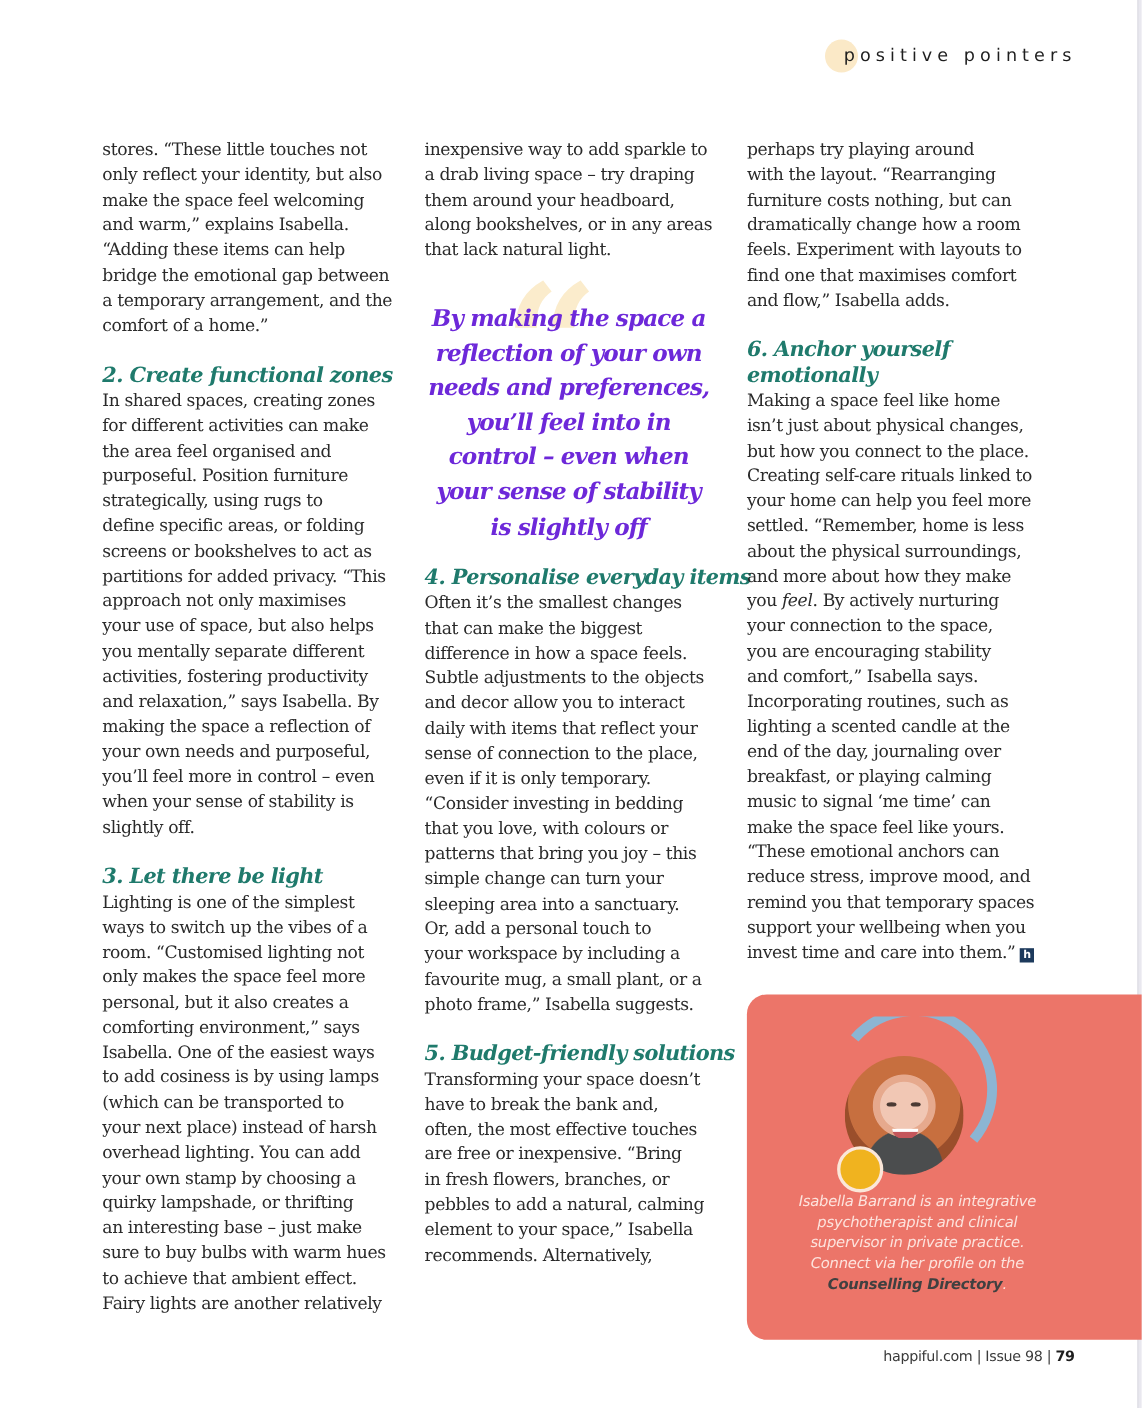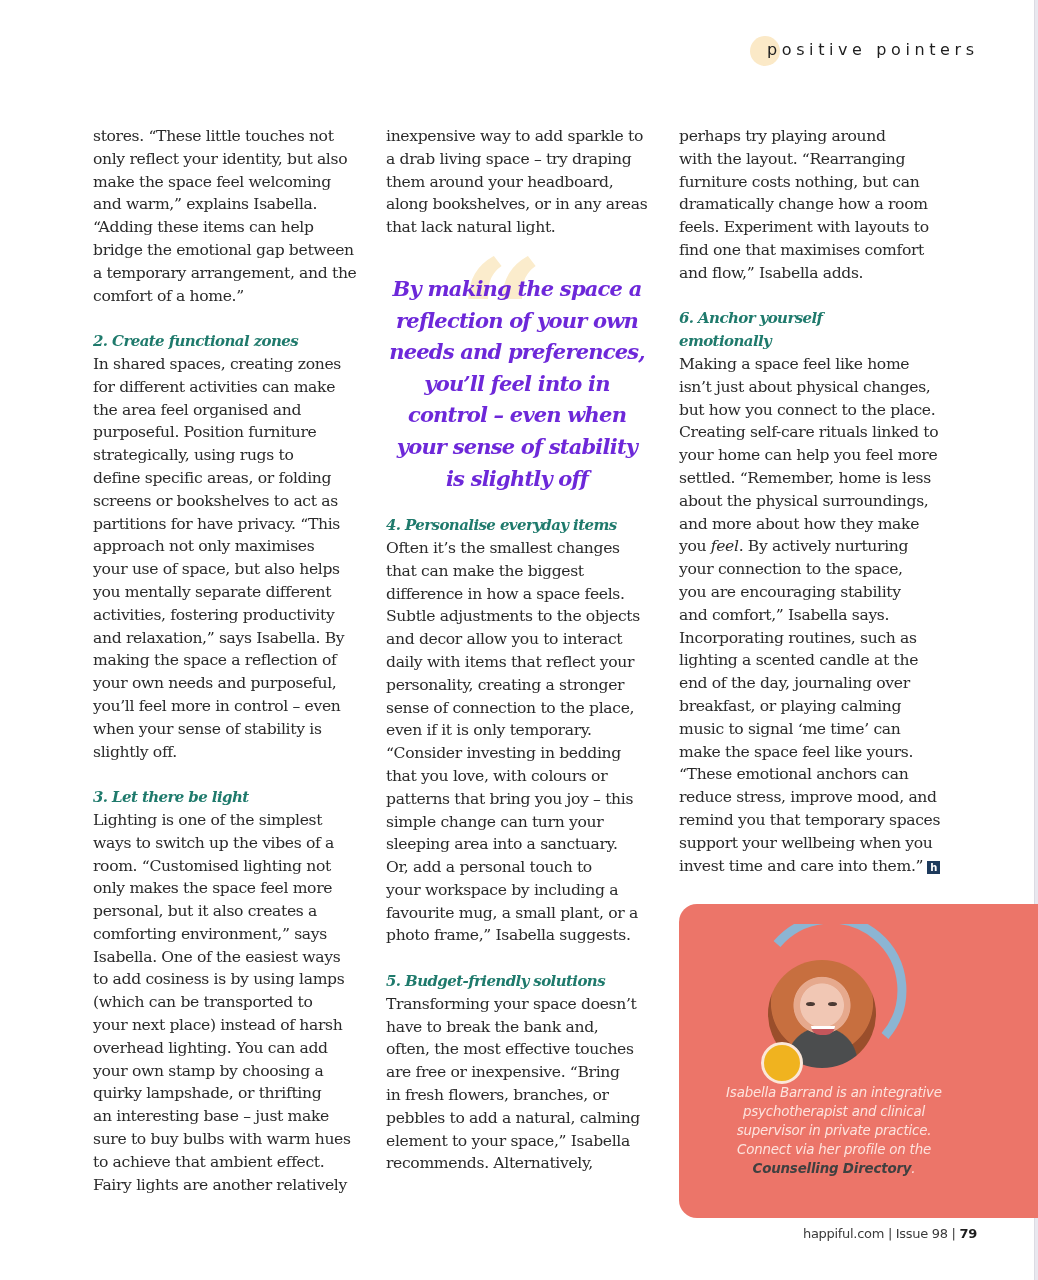--- a/index.html
+++ b/index.html
@@ -8,21 +8,21 @@
     .section-tag { position: absolute; top: 36px; left: 750px; height: 30px; }
     .section-tag .dot { position: absolute; left: 0; top: 0; width: 30px; height: 30px; border-radius: 50%; background: #fbe9c7; }
     .section-tag .label { position: relative; left: 17px; top: 4px; font-family: "DejaVu Sans", sans-serif; font-size: 16px; letter-spacing: 4.6px; color: #1e1e1e; white-space: nowrap; }
 
     .col { position: absolute; top: 125px; width: 262px; font-family: "DejaVu Serif", serif; font-size: 15.6px; line-height: 22.8px; color: #2a2a2a; letter-spacing: -0.35px; }
     .col1 { left: 93px; }
     .col2 { left: 386px; }
     .col3 { left: 679px; }
     .col p { margin: 0; }
     .col .line { display: block; white-space: nowrap; }
-    .heading { font-family: "DejaVu Serif", serif; font-style: italic; font-weight: bold; color: #1f7a6c; font-size: 15px; letter-spacing: -0.6px; line-height: 22.8px; margin: 0; white-space: nowrap; }
+    .heading { font-family: "DejaVu Serif", serif; font-style: italic; font-weight: bold; color: #1f7a6c; font-size: 19px; letter-spacing: -0.6px; line-height: 22.8px; margin: 0; white-space: nowrap; }
     .gap { height: 22.8px; }
 
     .pullquote { position: relative; margin-top: 34px; width: 262px; text-align: center; }
     .pullquote .qmark { position: absolute; left: 72px; top: -34px; font-family: "DejaVu Serif", serif; font-weight: bold; font-size: 150px; line-height: 150px; color: #fbeccc; z-index: 0; }
     .pullquote .qtext { position: relative; z-index: 1; font-family: "DejaVu Serif", serif; font-style: italic; font-weight: bold; font-size: 21px; line-height: 31.6px; color: #6d28d9; letter-spacing: -0.8px; margin-left: -6px; width: 274px; }
     .pullquote .qtext .line { display: block; white-space: nowrap; }
 
     .h-logo { display: inline-block; width: 13px; height: 13px; background: #1d3a5c; color: #fff; font-family: "DejaVu Sans", sans-serif; font-weight: bold; font-size: 10px; line-height: 13px; text-align: center; vertical-align: 0px; margin-left: 4px; }
 
     .bio-card { position: absolute; left: 679px; top: 904px; width: 359px; height: 314px; background: #ec7569; border-radius: 18px 0 0 18px; }
@@ -67,21 +67,21 @@
   <div class="gap"></div>
   <h3 class="heading">2. Create functional zones</h3>
   <p>
       <span class="line">In shared spaces, creating zones</span>
       <span class="line">for different activities can make</span>
       <span class="line">the area feel organised and</span>
       <span class="line">purposeful. Position furniture</span>
       <span class="line">strategically, using rugs to</span>
       <span class="line">define specific areas, or folding</span>
       <span class="line">screens or bookshelves to act as</span>
-      <span class="line">partitions for have privacy. “This</span>
+      <span class="line">partitions for added privacy. “This</span>
       <span class="line">approach not only maximises</span>
       <span class="line">your use of space, but also helps</span>
       <span class="line">you mentally separate different</span>
       <span class="line">activities, fostering productivity</span>
       <span class="line">and relaxation,” says Isabella. By</span>
       <span class="line">making the space a reflection of</span>
       <span class="line">your own needs and purposeful,</span>
       <span class="line">you’ll feel more in control – even</span>
       <span class="line">when your sense of stability is</span>
       <span class="line">slightly off.</span>
@@ -131,21 +131,20 @@
   </div>
   <div style="height:20px"></div>
   <h3 class="heading">4. Personalise everyday items</h3>
   <p>
       <span class="line">Often it’s the smallest changes</span>
       <span class="line">that can make the biggest</span>
       <span class="line">difference in how a space feels.</span>
       <span class="line">Subtle adjustments to the objects</span>
       <span class="line">and decor allow you to interact</span>
       <span class="line">daily with items that reflect your</span>
-      <span class="line">personality, creating a stronger</span>
       <span class="line">sense of connection to the place,</span>
       <span class="line">even if it is only temporary.</span>
       <span class="line">“Consider investing in bedding</span>
       <span class="line">that you love, with colours or</span>
       <span class="line">patterns that bring you joy – this</span>
       <span class="line">simple change can turn your</span>
       <span class="line">sleeping area into a sanctuary.</span>
       <span class="line">Or, add a personal touch to</span>
       <span class="line">your workspace by including a</span>
       <span class="line">favourite mug, a small plant, or a</span>

